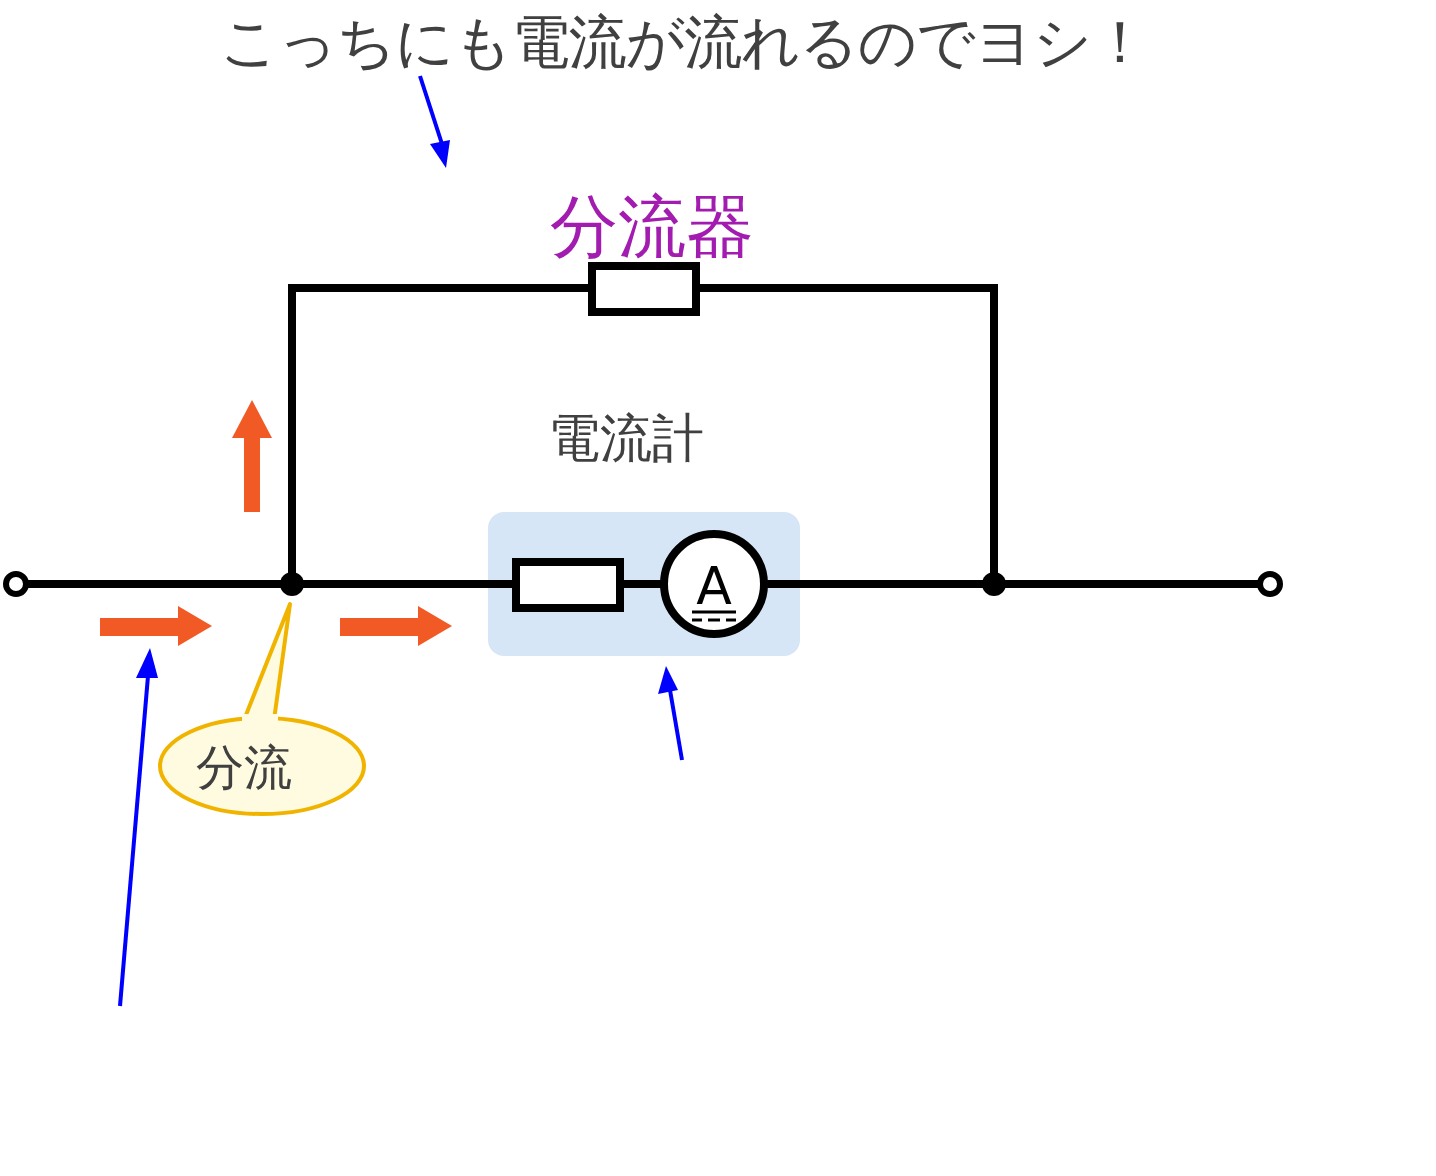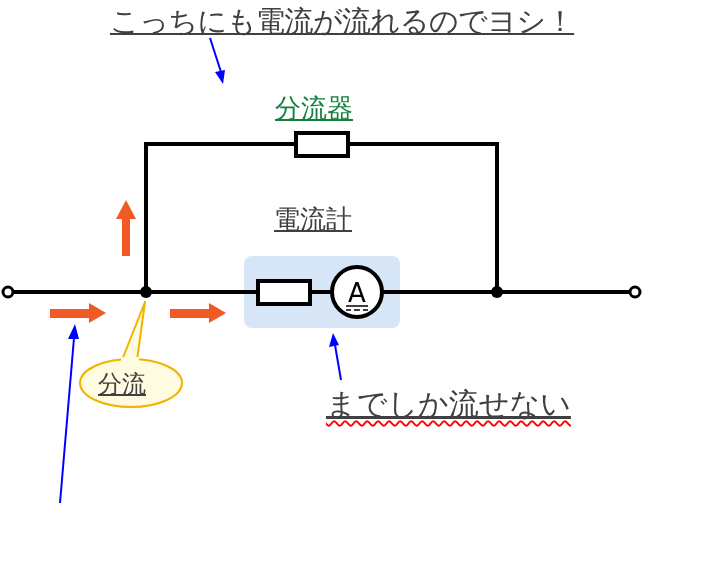--- a/index.html
+++ b/index.html
@@ -1,20 +1,20 @@
 <!DOCTYPE html>
 <html><head>
 <meta charset="utf-8">
 <style>
   html, body { margin:0; padding:0; background:#ffffff; }
   body { width:718px; height:588px; position:relative; overflow:hidden;
          font-family: "DejaVu Sans", "Liberation Sans", sans-serif; }
-  .txt { position:absolute; white-space:nowrap; color:#404040;text-decoration:underline; }
+  .txt { position:absolute; white-space:nowrap; color:#404040; }
   .top-note { left:110px; top:2px; font-size:29px; letter-spacing:-0.5px; }
-  .shunt-label { left:275px; top:91px; font-size:26px; color:#15803d; }
+  .shunt-label { left:275px; top:91px; font-size:34px; color:#a21caf; }
   .ammeter-label { left:274px; top:202px; font-size:26px; }
   .bubble-text { left:98px; top:368px; font-size:24px; color:#404040; }
   .note-right { left:326px; top:384px; font-size:30px; line-height:40px; }
   .note-bottom { left:4px; top:502px; font-size:30px; line-height:42px; }
   .serif-num { font-family: "DejaVu Serif", "Liberation Serif", serif; }
   .wavy { text-decoration: underline wavy #ff0000; text-decoration-thickness:2px; text-underline-offset:6px; }
   svg.diagram { position:absolute; left:0; top:0; }
 </style>
 </head>
 <body>
@@ -78,19 +78,16 @@
     <rect x="121" y="357" width="18" height="6" fill="#fffbe0"></rect>
   </g>
 </svg>
 
 <div class="txt top-note">こっちにも電流が流れるのでヨシ！</div>
 <div class="txt shunt-label">分流器</div>
 <div class="txt ammeter-label">電流計</div>
 <div class="txt bubble-text">分流</div>
 
 <div class="txt note-right">
-  <div>
-    <span class="wavy">までしか流せない</span>
-  </div>
 </div>
 
 <div class="txt note-bottom">
 </div>
 
 </body></html>

